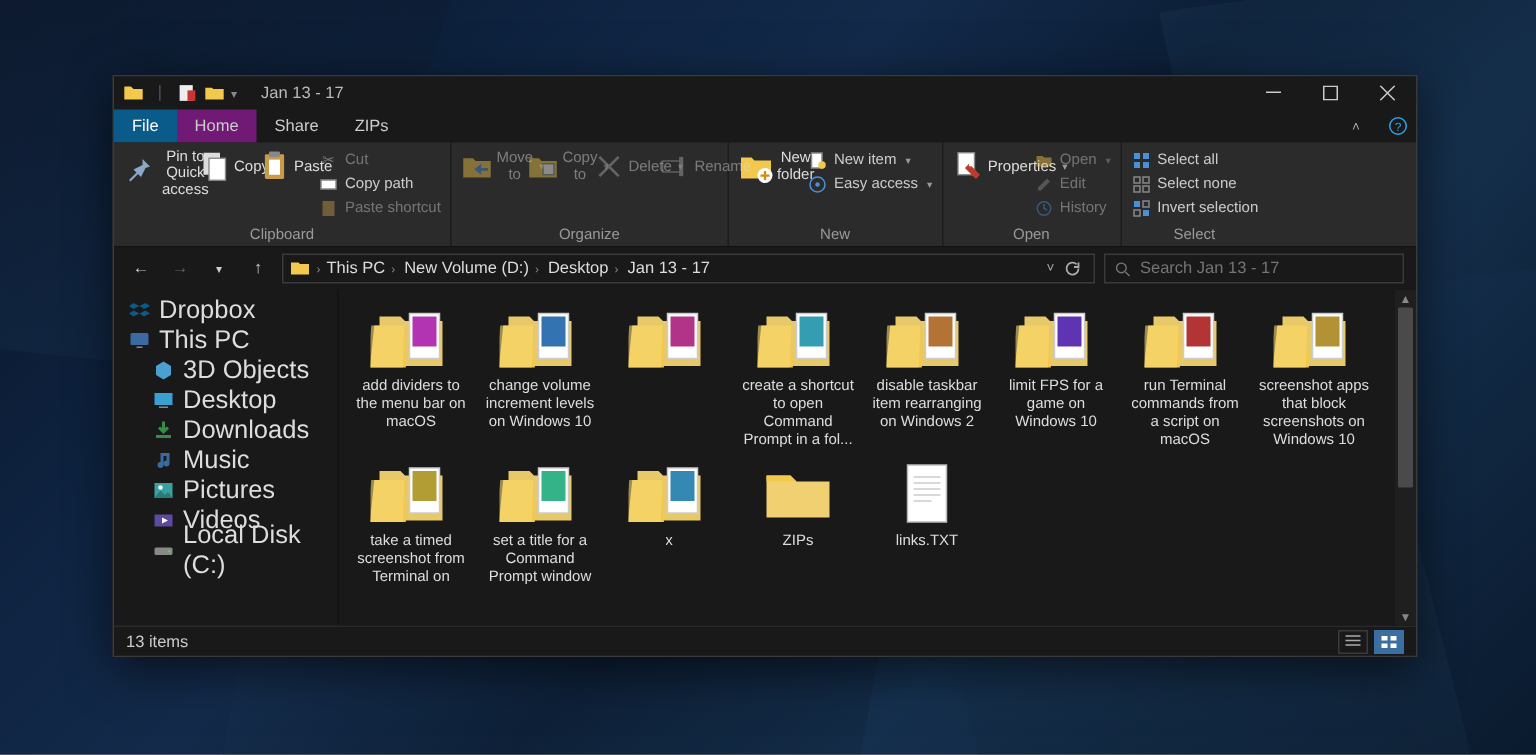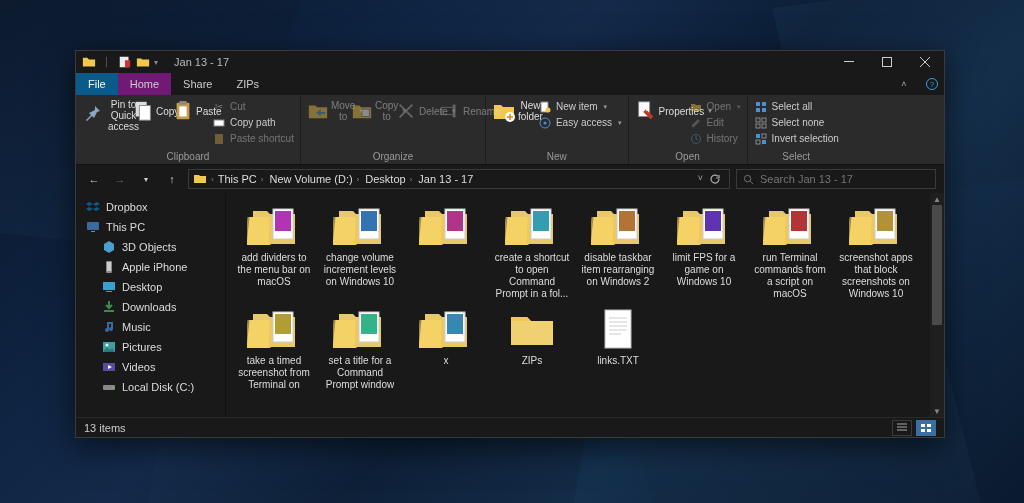--- a/index.html
+++ b/index.html
@@ -60,21 +60,21 @@
   .crumb { display:flex; align-items:center; gap:4px; color:#ddd; font-size:11px; padding:0 2px;}
   .crumb .sep{color:#888;font-size:8px;}
   .addr-ic{width:14px;height:14px;}
   .addr-tools{display:flex;gap:6px;color:#aaa;padding:0 4px;}
   .search { width:200px; height:20px; border:1px solid #3a3a3a; display:flex; align-items:center; padding:0 6px; color:#777; gap:6px;}
   .search input { flex:1; background:transparent; border:none; outline:none; color:#ccc; font-size:11px;}
 
   
   .body { flex:1; display:flex; min-height:0;}
   .sidebar { width:150px; background:#191919; border-right:1px solid #111; overflow:hidden; padding-top:4px;}
-  .side-item { display:flex; align-items:center; gap:6px; height:20px; padding-left:10px; font-size:11px; color:#ddd;}
+  .side-item { display:flex; align-items:center; gap:6px; height:20px; padding-left:10px; font-size:17px; color:#ddd;}
   .side-item.sub { padding-left:26px;}
   .side-ic { width:14px; height:14px; display:flex;align-items:center;justify-content:center;}
 
   .content { flex:1; background:#191919; position:relative; overflow:hidden;}
   .items-grid { display:flex; flex-wrap:wrap; align-content:flex-start; gap:6px 6px; padding:10px 8px;}
   .item { width:80px; display:flex; flex-direction:column; align-items:center;}
   .item .thumb { width:56px; height:46px; display:flex;align-items:center;justify-content:center;}
   .item .name { font-size:10px; color:#ddd; text-align:center; line-height:12px; margin-top:3px; max-height:48px; overflow:hidden;}
   .scrollbar { position:absolute; right:0; top:0; bottom:0; width:14px; background:#1f1f1f;}
   .scroll-thumb{position:absolute;left:2px;right:2px;top:12px;height:120px;background:#4a4a4a;border-radius:1px;}
@@ -455,29 +455,20 @@
           <span class="side-ic">
             <svg width="14" height="14" viewBox="0 0 14 14">
               <path fill="#4aa0d0" d="M7 1l5 3v6l-5 3-5-3V4z"></path>
             </svg>
           </span>
           <span>3D Objects</span>
         </div>
         <div class="side-item sub">
           <span class="side-ic">
             <svg width="14" height="14" viewBox="0 0 14 14">
-              <rect x="4" y="1" width="6" height="12" rx="1" fill="#888"></rect>
-              <rect x="5" y="2" width="4" height="9" fill="#ccc"></rect>
-            </svg>
-          </span>
-          <span>Apple iPhone</span>
-        </div>
-        <div class="side-item sub">
-          <span class="side-ic">
-            <svg width="14" height="14" viewBox="0 0 14 14">
               <rect x="1" y="2" width="12" height="8" fill="#3aa0d0"></rect>
               <rect x="4" y="11" width="6" height="1" fill="#888"></rect>
             </svg>
           </span>
           <span>Desktop</span>
         </div>
         <div class="side-item sub">
           <span class="side-ic">
             <svg width="14" height="14" viewBox="0 0 14 14">
               <path fill="#3a8a4a" d="M7 1v7M4 5l3 3 3-3" stroke="#3a8a4a" stroke-width="2"></path>

